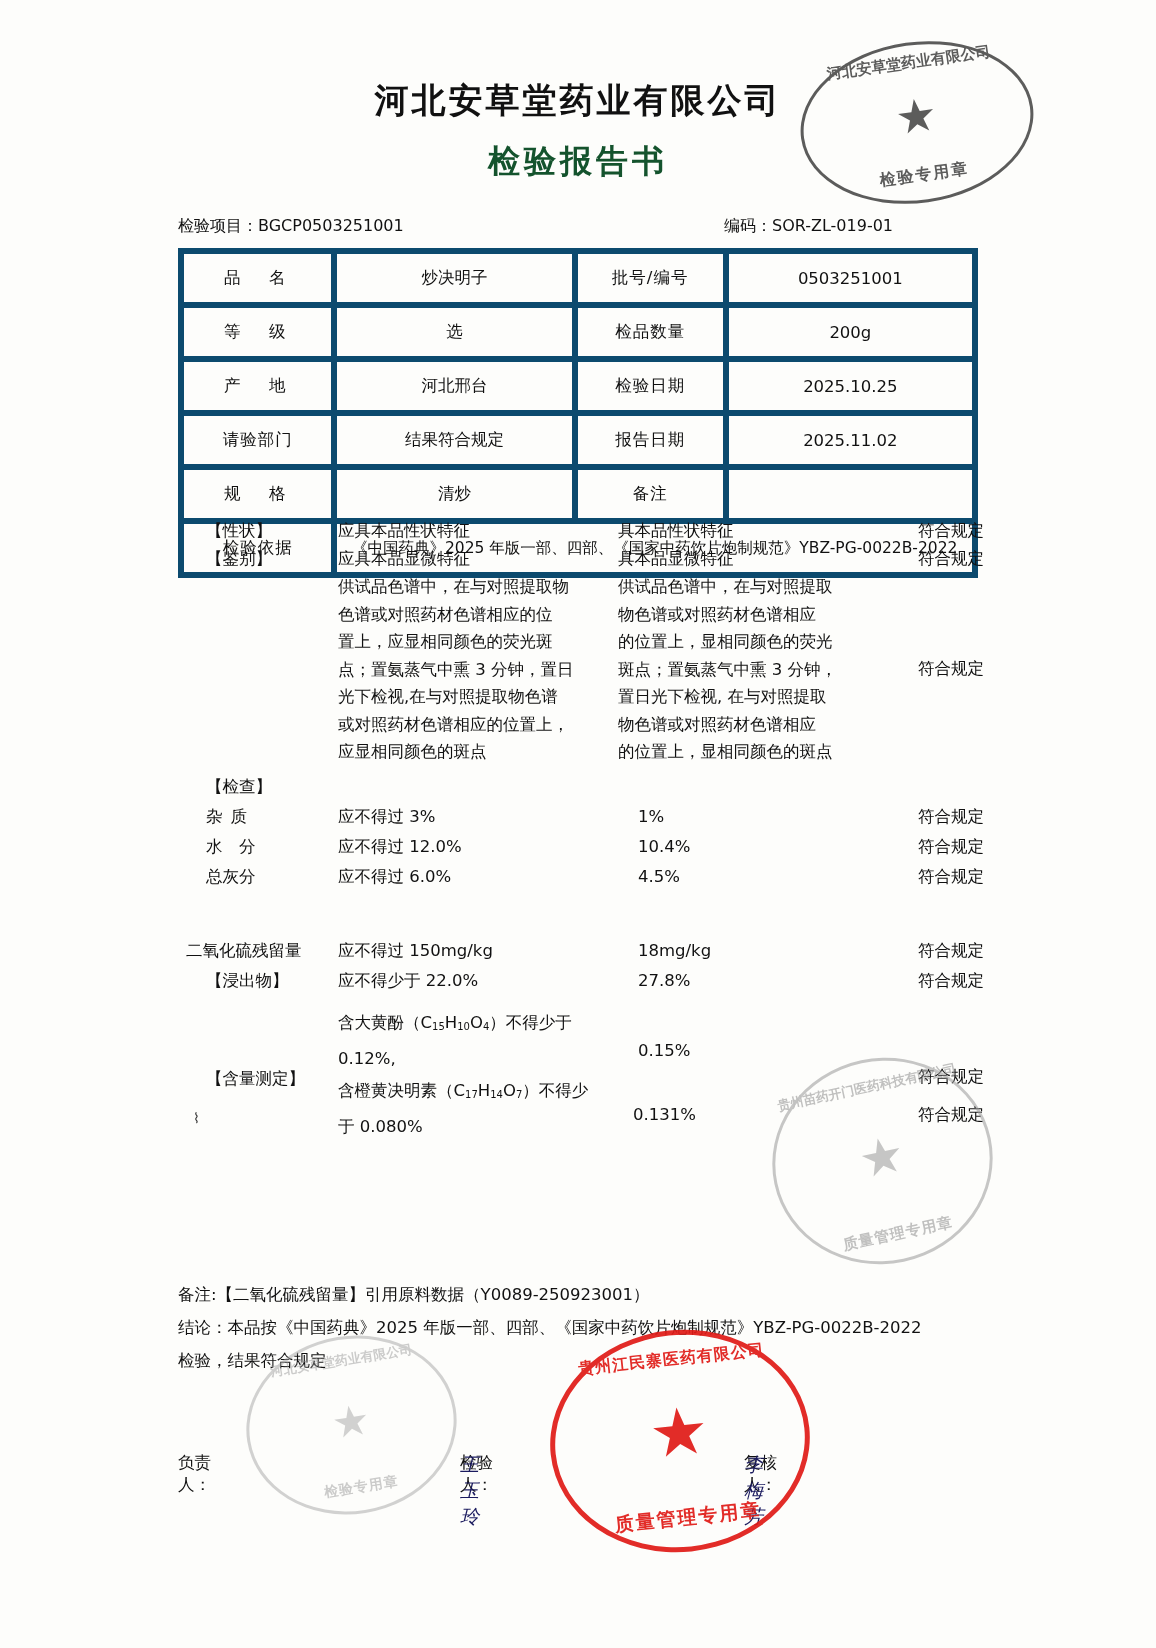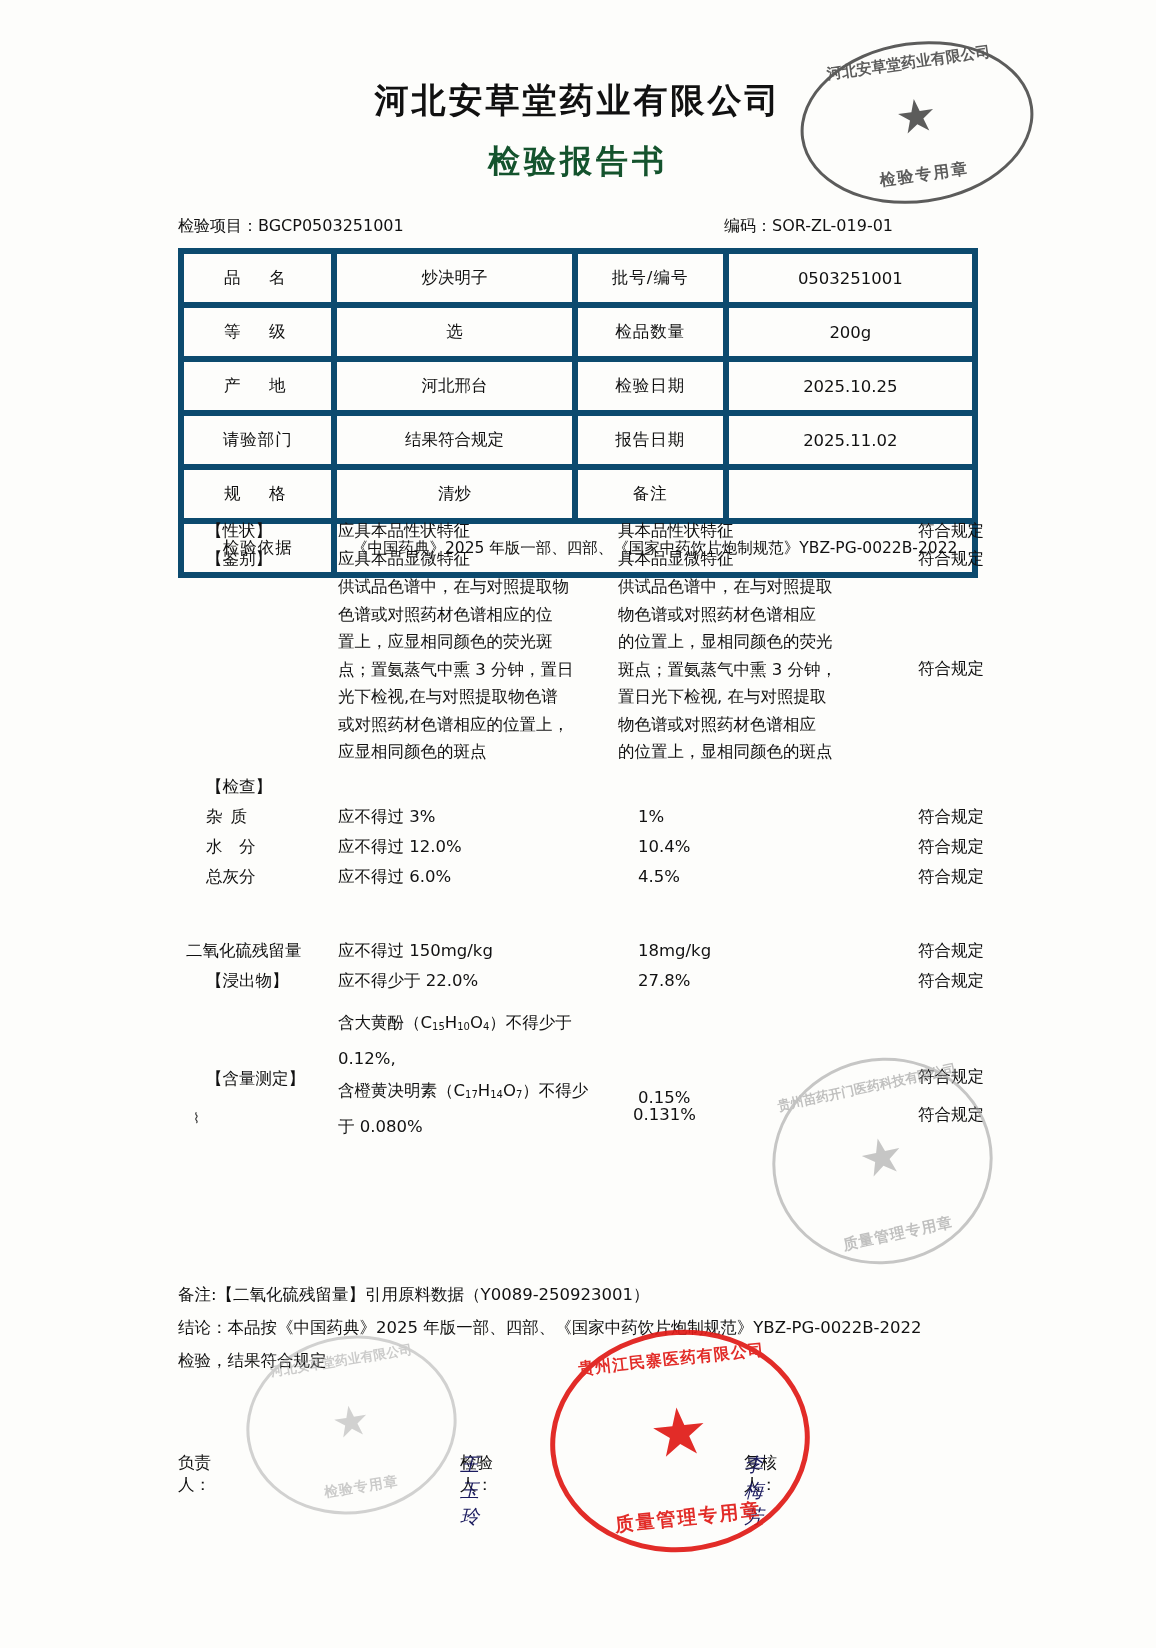--- a/index.html
+++ b/index.html
@@ -308,21 +308,21 @@
     </div>
 
     <div class="rowline" style="height:130px;">
       <span class="c-item indent" style="top:64px;">【含量测定】</span>
       <span class="c-std" style="line-height:32px;top:6px;">
         <span style="display:block"><span>含大黄酚（C</span><sub>15</sub><span>H</span><sub>10</sub><span>O</span><sub>4</sub><span>）不得少于</span></span>
         <span style="display:block">0.12%,</span>
         <span style="display:block"><span>含橙黄决明素（C</span><sub>17</sub><span>H</span><sub>14</sub><span>O</span><sub>7</sub><span>）不得少</span></span>
         <span style="display:block">于 0.080%</span>
       </span>
-      <span class="c-res" style="left:460px;top:36px;margin-top:47px;">0.15%</span>
+      <span class="c-res" style="left:460px;top:36px;">0.15%</span>
       <span class="c-cl" style="top:62px;">符合规定</span>
       <span class="c-res" style="left:455px;top:100px;">0.131%</span>
       <span class="c-cl" style="top:100px;">符合规定</span>
     </div>
   </div>
 
   <div class="tick">⌇</div>
 
   <div class="notes">
     <div>备注:【二氧化硫残留量】引用原料数据（Y0089-250923001）</div>

